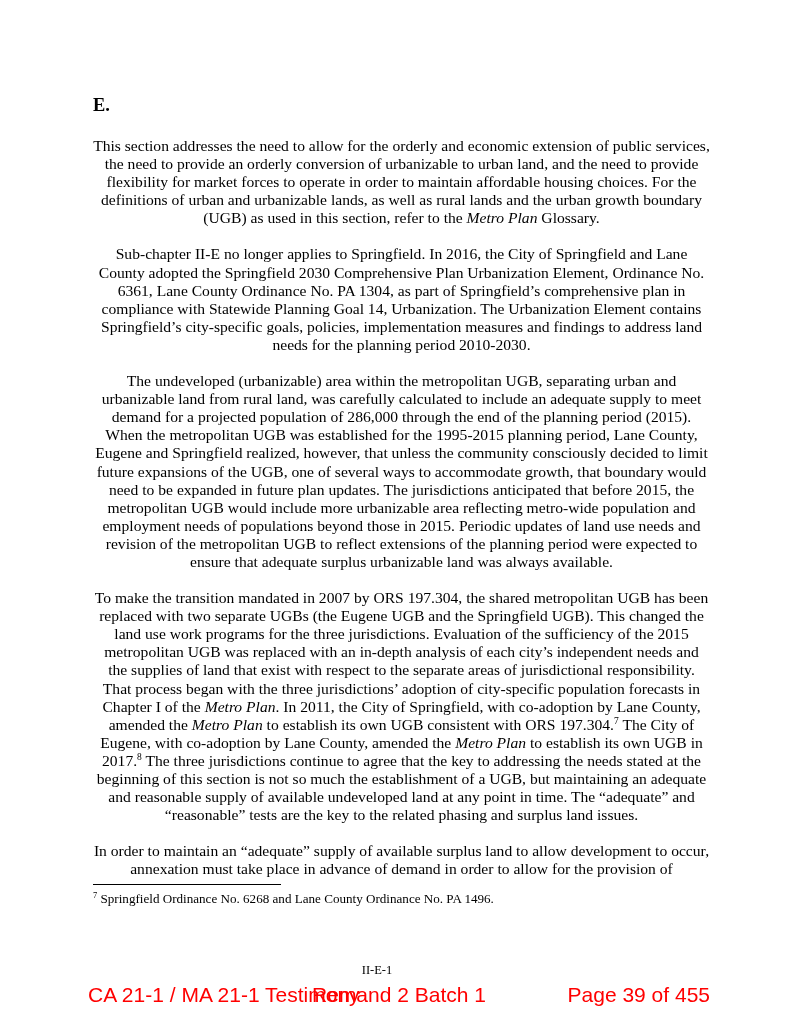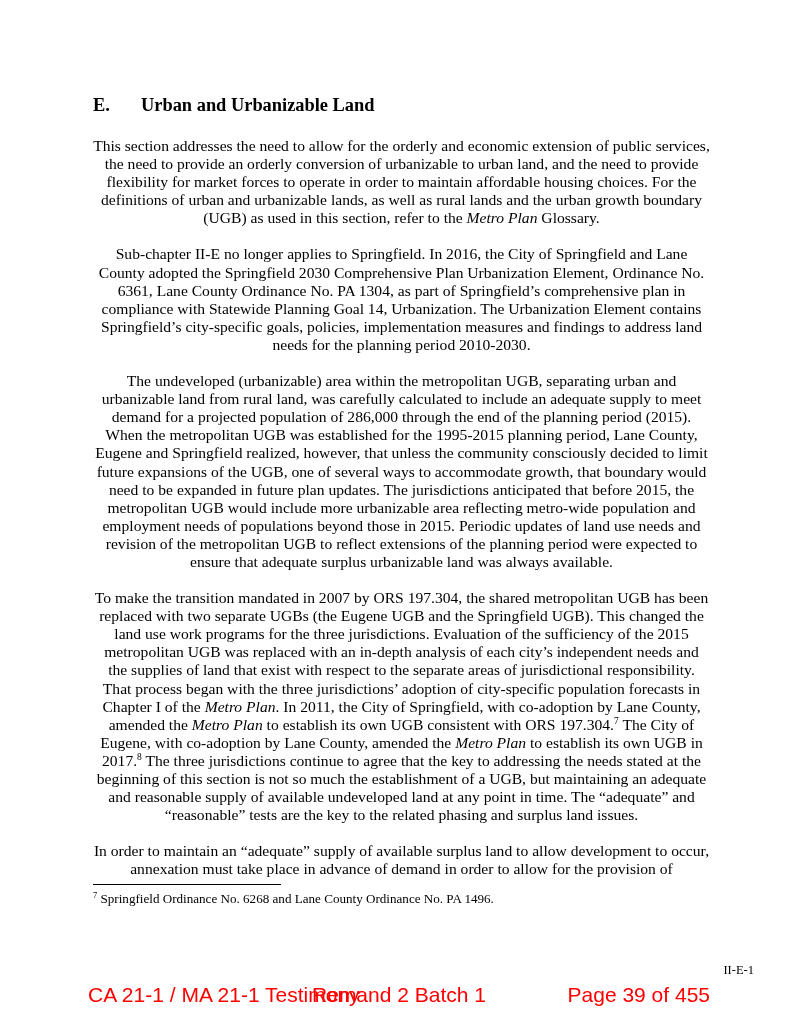--- a/index.html
+++ b/index.html
@@ -51,21 +51,21 @@
   .footnote sup {
     font-size: 8.5px;
     line-height: 0;
     vertical-align: super;
   }
   .folio {
     position: absolute;
     left: 0;
     right: 46px;
     top: 963px;
-    text-align: right;
+    text-align: center;
     font-size: 12.5px;
     line-height: 15px;
   }
   .stamp-row {
     position: absolute;
     left: 88px;
     right: 90px;
     top: 985px;
     height: 20px;
     font-family: "Liberation Sans", sans-serif;
@@ -78,21 +78,20 @@
   .stamp-right  { position: absolute; right: 0; top: 0; }
 </style>
 </head>
 <body>
 
 <div class="page">
   <div class="content">
 
     <h1 class="heading">
       <span class="h-num">E.</span>
-      <span class="h-title">Urban and Urbanizable Land</span>
     </h1>
 
     <p class="body-para"><span>This section addresses the need to allow for the orderly and economic extension of public services, the need to provide an orderly conversion of urbanizable to urban land, and the need to provide flexibility for market forces to operate in order to maintain affordable housing choices. For the definitions of urban and urbanizable lands, as well as rural lands and the urban growth boundary (UGB) as used in this section, refer to the </span><i>Metro Plan</i><span> Glossary.</span></p>
 
     <p class="body-para"><span>Sub-chapter II-E no longer applies to Springfield. In 2016, the City of Springfield and Lane County adopted the Springfield 2030 Comprehensive Plan Urbanization Element, Ordinance No. 6361, Lane County Ordinance No. PA 1304, as part of Springfield’s comprehensive plan in compliance with Statewide Planning Goal 14, Urbanization. The Urbanization Element contains Springfield’s city-specific goals, policies, implementation measures and findings to address land needs for the planning period 2010-2030.</span></p>
 
     <p class="body-para"><span>The undeveloped (urbanizable) area within the metropolitan UGB, separating urban and urbanizable land from rural land, was carefully calculated to include an adequate supply to meet demand for a projected population of 286,000 through the end of the planning period (2015). When the metropolitan UGB was established for the 1995-2015 planning period, Lane County, Eugene and Springfield realized, however, that unless the community consciously decided to limit future expansions of the UGB, one of several ways to accommodate growth, that boundary would need to be expanded in future plan updates.  The jurisdictions anticipated that before 2015, the metropolitan UGB would include more urbanizable area reflecting metro-wide population and employment needs of populations beyond those in 2015. Periodic updates of land use needs and revision of the metropolitan UGB to reflect extensions of the planning period were expected to ensure that adequate surplus urbanizable land was always available.</span></p>
 
     <p class="body-para"><span>To make the transition mandated in 2007 by ORS 197.304, the shared metropolitan UGB has been replaced with two separate UGBs (the Eugene UGB and the Springfield UGB).  This changed the land use work programs for the three jurisdictions.  Evaluation of the sufficiency of the 2015 metropolitan UGB was replaced with an in-depth analysis of each city’s independent needs and the supplies of land that exist with respect to the separate areas of jurisdictional responsibility.  That process began with the three jurisdictions’ adoption of city-specific population forecasts in Chapter I of the </span><i>Metro Plan</i><span>. In 2011, the City of Springfield, with co-adoption by Lane County, amended the </span><i>Metro Plan</i><span> to establish its own UGB consistent with ORS 197.304.</span><sup class="fn-ref">7</sup><span>  The City of Eugene, with co-adoption by Lane County, amended the </span><i>Metro Plan</i><span> to establish its own UGB in 2017.</span><sup class="fn-ref">8</sup><span>  The three jurisdictions continue to agree that the key to addressing the needs stated at the beginning of this section is not so much the establishment of a UGB, but maintaining an adequate and reasonable supply of available undeveloped land at any point in time.  The “adequate” and “reasonable” tests are the key to the related phasing and surplus land issues.</span></p>
 

